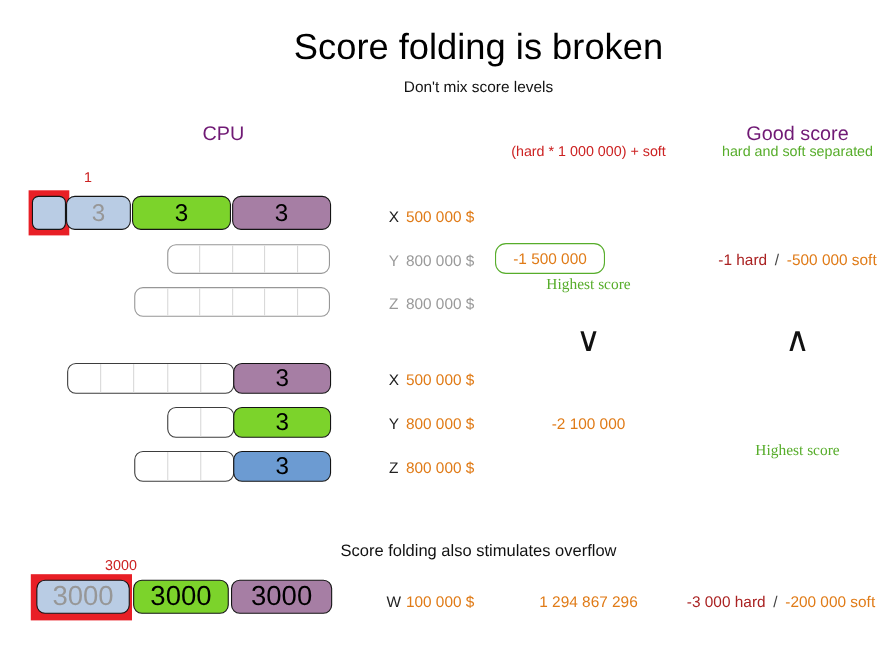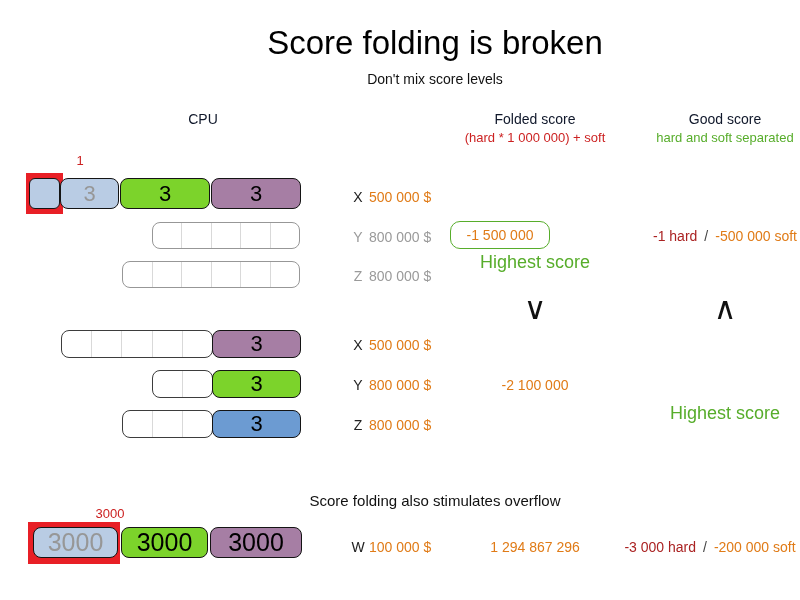--- a/index.html
+++ b/index.html
@@ -4,21 +4,21 @@
 <style>
   * { margin: 0; padding: 0; box-sizing: border-box; }
   html, body { background: #ffffff; }
   body { font-family: "Liberation Sans", sans-serif; }
   .canvas { position: relative; width: 800px; height: 600px; background: #fff; overflow: hidden; }
   .abs { position: absolute; }
   .ctr { text-align: center; margin-left: 35px; }
 
   .title { font-size: 33px; color: #000; }
   .subtitle { font-size: 14px; color: #111; }
-  .hdr { font-size: 14px; color: #0f172a; }
+  .hdr { font-size: 18px; color: #701a75; }
   .hdr-sub-red { font-size: 13px; color: var(--accent_red, #cc2222); }
   .hdr-sub-green { font-size: 13px; color: var(--green_text, #57ad2b); }
 
   .box {
     position: absolute; border: 1.6px solid #141414; border-radius: 8px;
     display: flex; align-items: center; justify-content: center;
     font-size: 22px; color: #000; background: #fff;
   }
   .box.big { font-size: 25px; }
   .box.small-proc { border-radius: 6px; border-width: 1.4px; }
@@ -43,36 +43,35 @@
   .dim { color: #9a9a9a !important; }
 
   .scorebox {
     position: absolute; border: 1.5px solid var(--green_text, #57ad2b);
     border-radius: 10px; display: flex; align-items: center; justify-content: center;
     font-size: 14px; background: #fff; white-space: nowrap;
   }
   .orange { color: var(--orange, #e07b17); }
   .hard { color: var(--hard_red, #aa2222); }
   .sep { color: #444; padding: 0 7px; }
-  .note { position: absolute; font-size: 18px; color: var(--green_text, #57ad2b); }
+  .note { position: absolute; font-size: 14px; color: var(--green_text, #57ad2b); font-family: Liberation Serif, serif; }
   .annot { position: absolute; font-size: 13px; color: var(--accent_red, #cc2222); }
   .scoreline { position: absolute; font-size: 14px; white-space: nowrap; }
   .cmp { position: absolute; font-size: 31px; color: #111; font-weight: 400; }
   .ovheading { font-size: 15px; color: #111; }
 </style>
 </head>
 <body>
 
 <div class="canvas">
 
   <div class="abs ctr title" style="left:0; top:24; top:24px; width:800px;">Score folding is broken</div>
   <div class="abs ctr subtitle" style="left:0; top:71px; width:800px;">Don't mix score levels</div>
 
   <div class="abs ctr hdr" style="left:128px; top:111px; width:80px;">CPU</div>
-  <div class="abs ctr hdr" style="left:430px; top:111px; width:140px;">Folded score</div>
   <div class="abs ctr hdr-sub-red" style="left:400px; top:130px; width:200px;">(hard * 1 000 000) + soft</div>
   <div class="abs ctr hdr-sub-green" style="left:600px; top:130px; width:180px;">hard and soft separated</div>
   <div class="abs ctr hdr" style="left:620px; top:111px; width:140px;">Good score</div>
 
   <div class="annot ctr" style="left:30px; top:153px; width:30px;">1</div>
   <div class="hl" style="left:26px; top:173px; width:37px; height:41px;"></div>
   <div class="box small-proc fill-lblue" style="left:29px; top:178px; width:31px; height:31px;"></div>
   <div class="box fill-lblue graytext" style="left:60px; top:178px; width:59px; height:31px;">3</div>
   <div class="box fill-green" style="left:120px; top:178px; width:90px; height:31px;">3</div>
   <div class="box fill-purple" style="left:211px; top:178px; width:90px; height:31px;">3</div>

